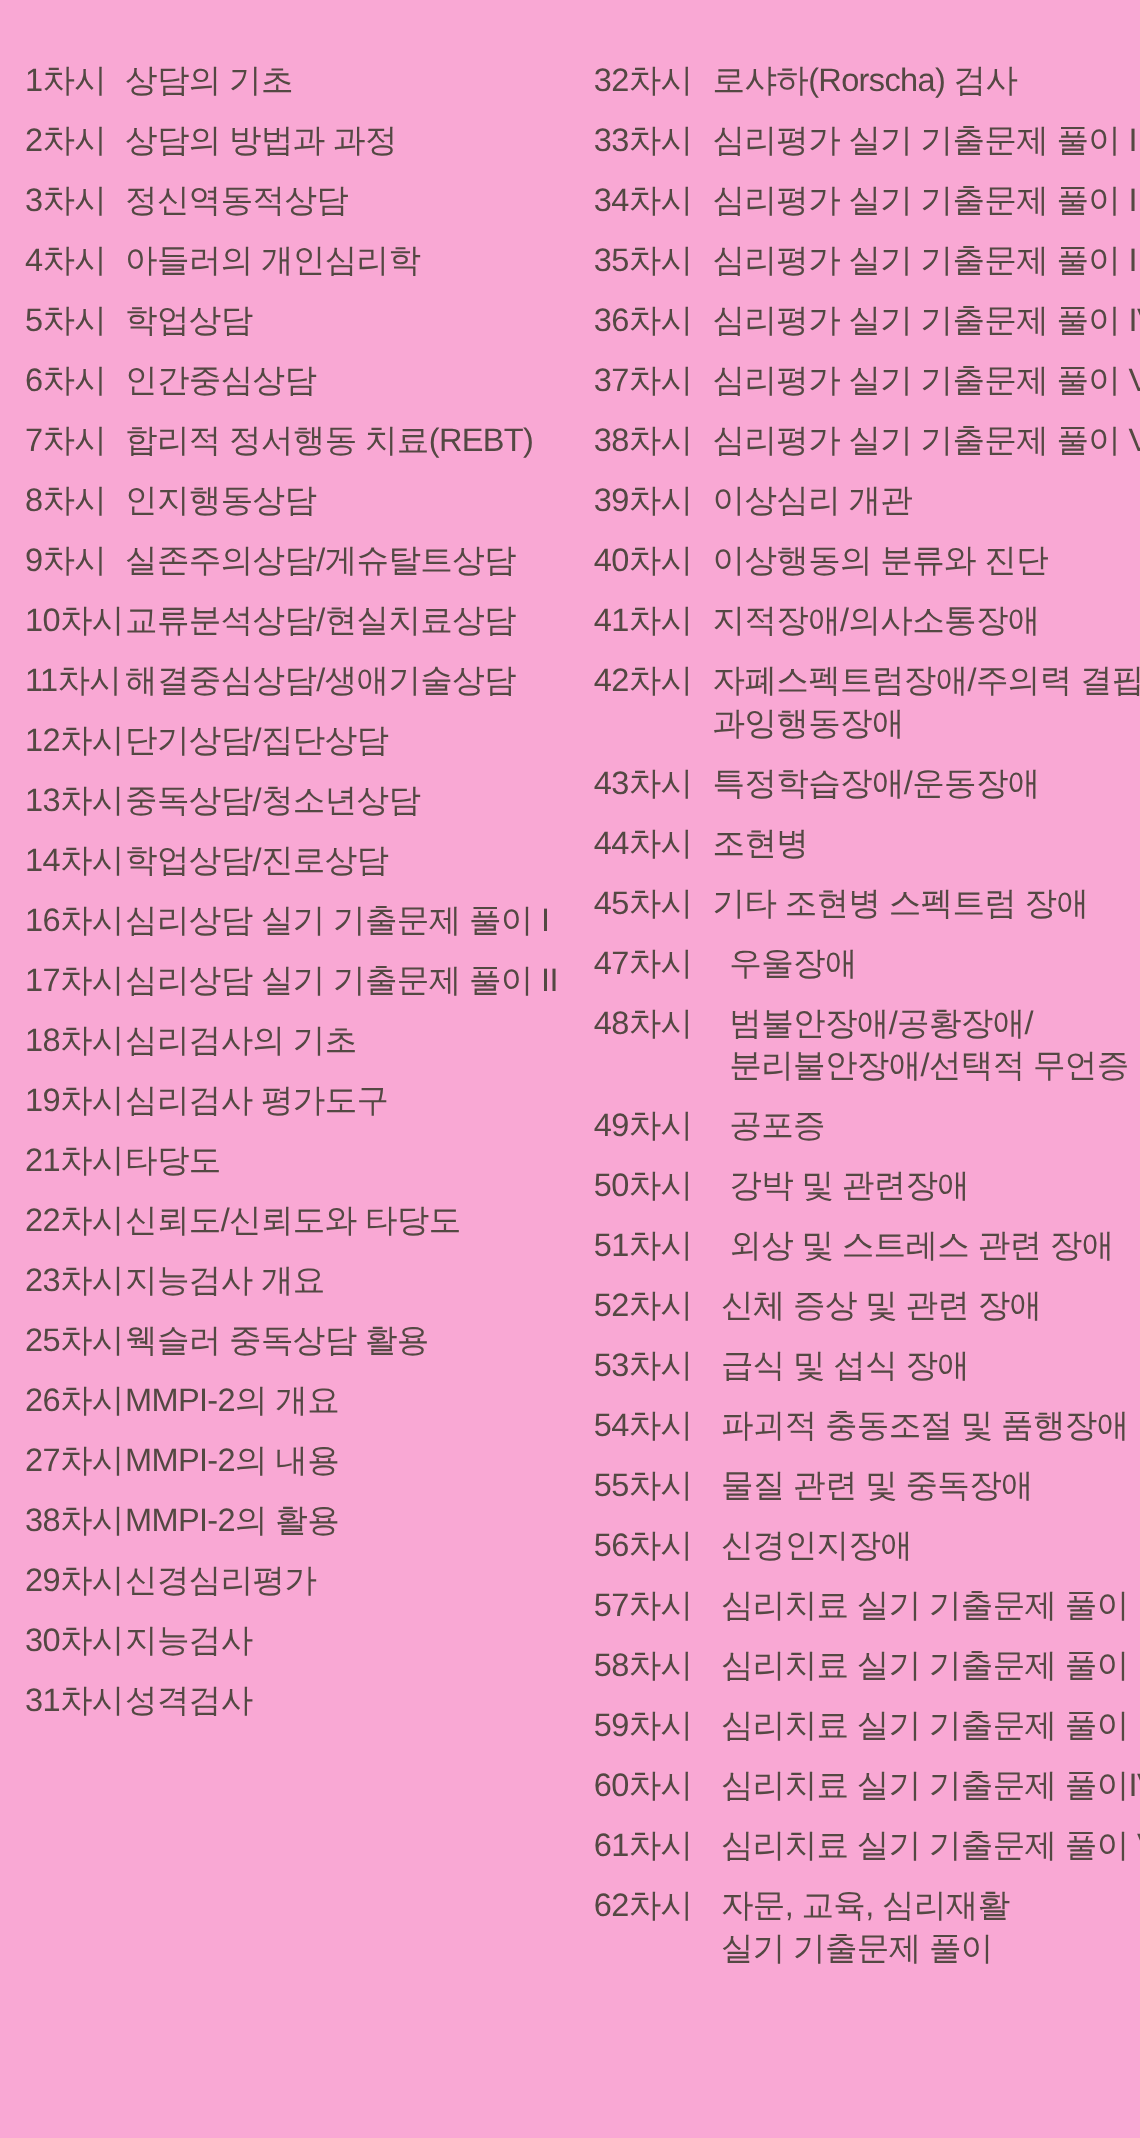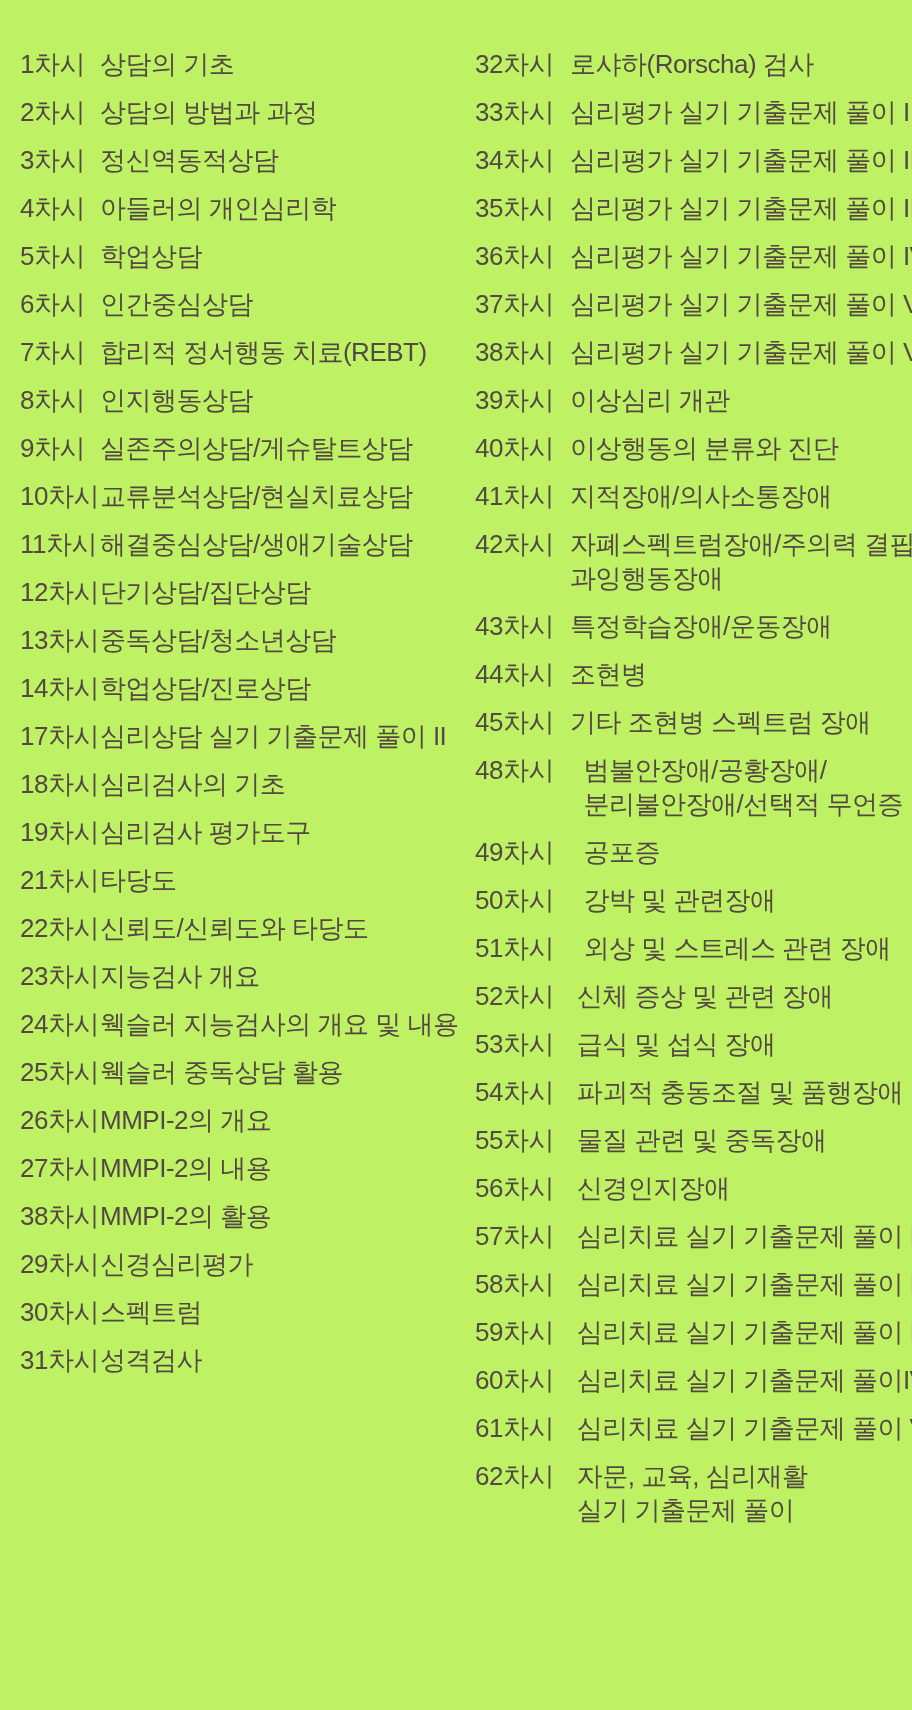--- a/index.html
+++ b/index.html
@@ -4,21 +4,21 @@
 <style>
   html, body {
     margin: 0;
     padding: 0;
     background: #ffffff;
   }
   .page {
     position: relative;
     width: 912px;
     height: 1710px;
-    background: #bef264;
+    background: #f9a8d4;
     overflow: hidden;
     font-family: "Liberation Sans", "DejaVu Sans", sans-serif;
     color: #544843;
   }
   .column {
     position: absolute;
     top: 47px;
   }
   .column-left {
     left: 20px;
@@ -106,20 +106,24 @@
       </div>
       <div class="row">
         <span class="num">13차시</span>
         <span class="title">중독상담/청소년상담</span>
       </div>
       <div class="row">
         <span class="num">14차시</span>
         <span class="title">학업상담/진로상담</span>
       </div>
       <div class="row">
+        <span class="num">16차시</span>
+        <span class="title">심리상담 실기 기출문제 풀이 I</span>
+      </div>
+      <div class="row">
         <span class="num">17차시</span>
         <span class="title">심리상담 실기 기출문제 풀이 II</span>
       </div>
       <div class="row">
         <span class="num">18차시</span>
         <span class="title">심리검사의 기초</span>
       </div>
       <div class="row">
         <span class="num">19차시</span>
         <span class="title">심리검사 평가도구</span>
@@ -130,24 +134,20 @@
       </div>
       <div class="row">
         <span class="num">22차시</span>
         <span class="title">신뢰도/신뢰도와 타당도</span>
       </div>
       <div class="row">
         <span class="num">23차시</span>
         <span class="title">지능검사 개요</span>
       </div>
       <div class="row">
-        <span class="num">24차시</span>
-        <span class="title">웩슬러 지능검사의 개요 및 내용</span>
-      </div>
-      <div class="row">
         <span class="num">25차시</span>
         <span class="title">웩슬러 중독상담 활용</span>
       </div>
       <div class="row">
         <span class="num">26차시</span>
         <span class="title">MMPI-2의 개요</span>
       </div>
       <div class="row">
         <span class="num">27차시</span>
         <span class="title">MMPI-2의 내용</span>
@@ -155,21 +155,21 @@
       <div class="row">
         <span class="num">38차시</span>
         <span class="title">MMPI-2의 활용</span>
       </div>
       <div class="row">
         <span class="num">29차시</span>
         <span class="title">신경심리평가</span>
       </div>
       <div class="row">
         <span class="num">30차시</span>
-        <span class="title">스펙트럼</span>
+        <span class="title">지능검사</span>
       </div>
       <div class="row">
         <span class="num">31차시</span>
         <span class="title">성격검사</span>
       </div>
     </div>
   <div class="column column-right">
       <div class="row">
         <span class="num">32차시</span>
         <span class="title">로샤하(Rorscha) 검사</span>
@@ -219,20 +219,24 @@
         <span class="num">43차시</span>
         <span class="title">특정학습장애/운동장애</span>
       </div>
       <div class="row">
         <span class="num">44차시</span>
         <span class="title">조현병</span>
       </div>
       <div class="row">
         <span class="num">45차시</span>
         <span class="title">기타 조현병 스펙트럼 장애</span>
+      </div>
+      <div class="row">
+        <span class="num">47차시</span>
+        <span class="title">  우울장애</span>
       </div>
       <div class="row">
         <span class="num">48차시</span>
         <span class="title">  범불안장애/공황장애/
   분리불안장애/선택적 무언증</span>
       </div>
       <div class="row">
         <span class="num">49차시</span>
         <span class="title">  공포증</span>
       </div>

